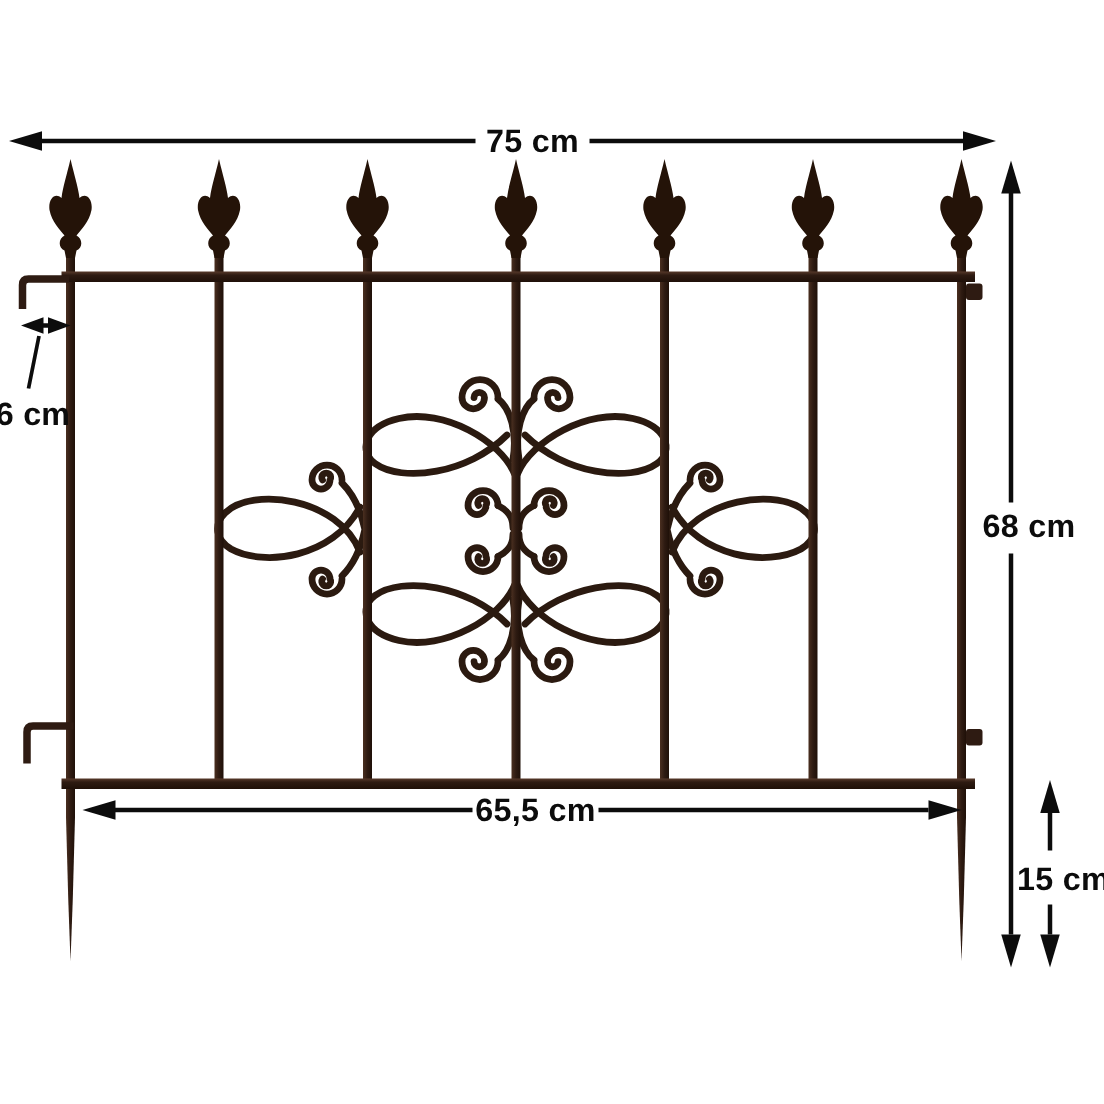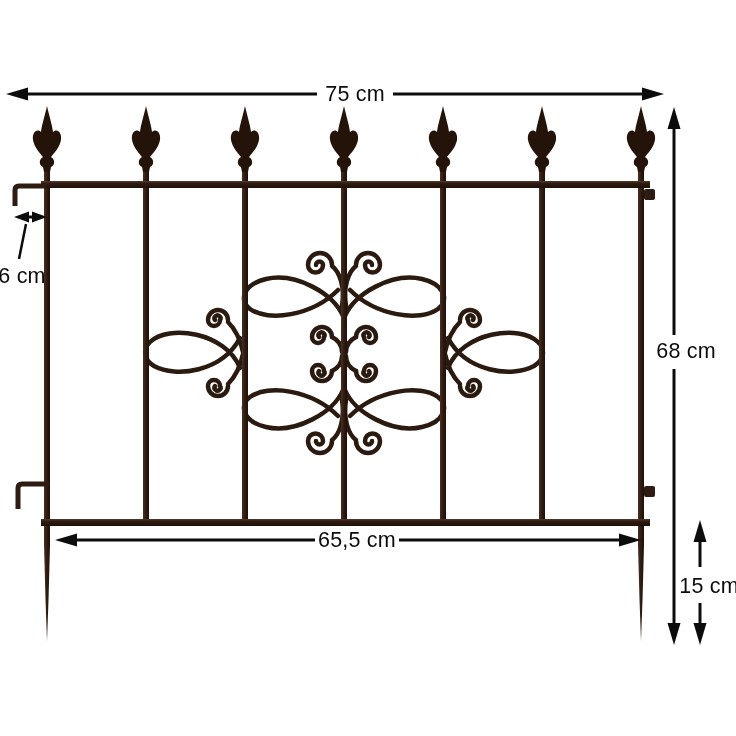--- a/index.html
+++ b/index.html
@@ -1,20 +1,20 @@
 <!DOCTYPE html>
 <html><head>
 <meta charset="utf-8">
 <style>
   html,body{margin:0;padding:0;}
   body{
     width:736px;height:736px;background:#ffffff;overflow:hidden;
     font-family:"Liberation Sans",sans-serif;
   }
-  .stage{position:relative;width:608px;height:736px;background:#ffffff;}
+  .stage{position:relative;width:608px;height:736px;background:#ffffff;font-weight:bold;}
   svg{display:block}
   text{
     font-family:"Liberation Sans",sans-serif;
     font-size:21.5px;
     letter-spacing:0.2px;
   }
 </style>
 </head>
 <body>
 

